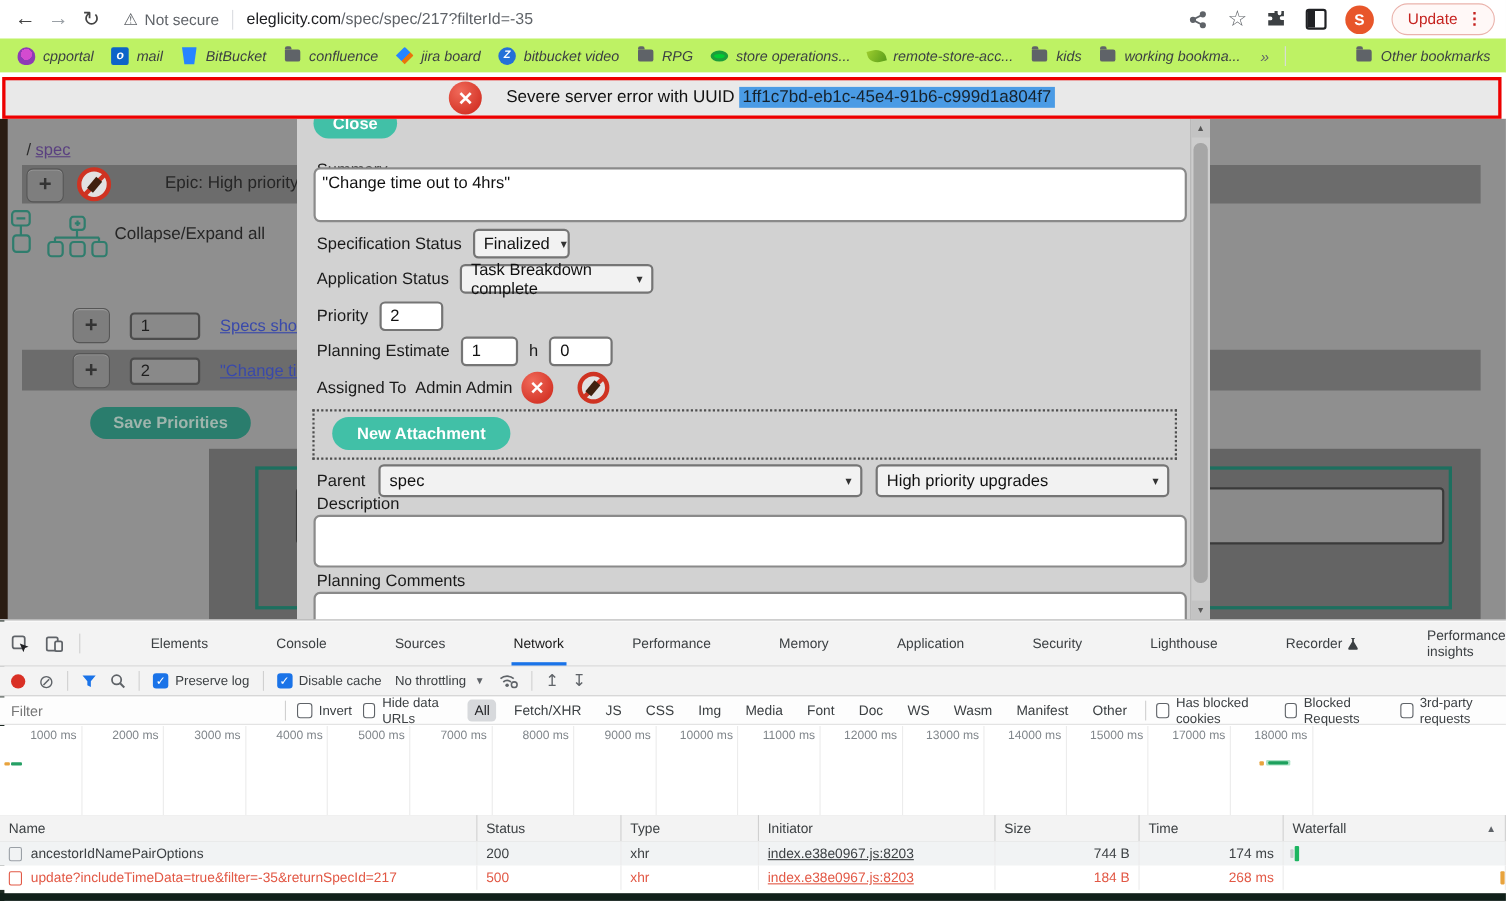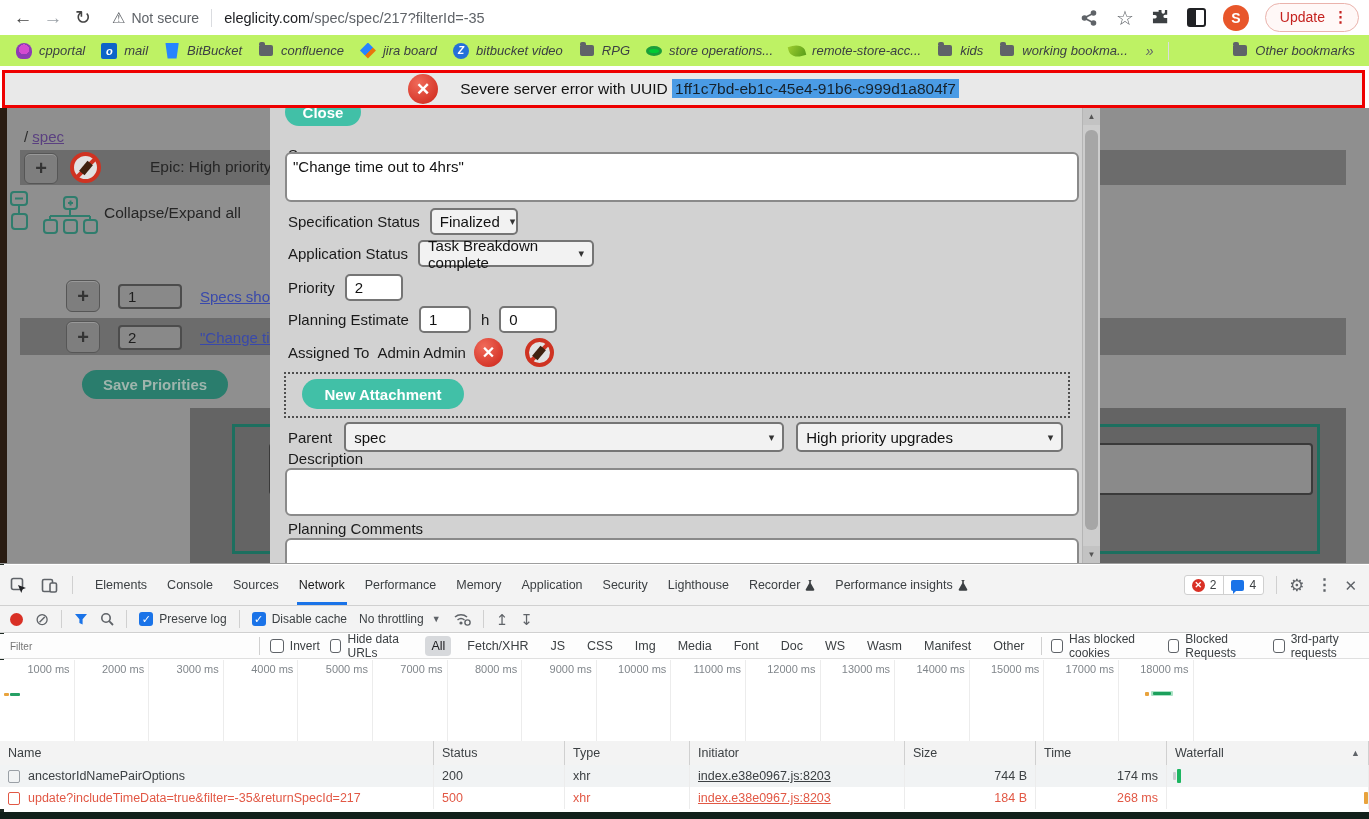--- a/index.html
+++ b/index.html
@@ -89,21 +89,21 @@
   .dashed{position:absolute;left:14px;top:278px;width:782px;height:42px;border:2px dotted #4f4f4f;}
   .attach-btn{position:absolute;left:16px;top:5px;width:162px;height:30px;}
   .m-scroll{position:absolute;right:0;top:14px;width:17px;height:455px;background:#cdcdcd;border-left:1px solid #b5b5b5;}
   .m-scroll .sbtn{position:absolute;left:0;width:17px;height:17px;background:#c3c3c3;color:#555;font-size:8px;
                   display:flex;align-items:center;justify-content:center;}
   .m-scroll .sthumb{position:absolute;left:2px;top:22px;width:13px;height:400px;background:#a6a6a6;border-radius:6px;}
   
   .devtools{position:absolute;left:0;top:563px;width:1369px;height:256px;background:#fff;border-top:1px solid #9e9e9e;
             font-size:12px;color:#3c4043;}
   .dt-tabs{position:absolute;left:0;top:1px;width:1369px;height:40px;background:#f3f3f3;border-bottom:1px solid #d0d0d0;
-           display:flex;align-items:center;}
+           display:flex;align-items:center;gap:42px;}
   .dt-tab{padding:0 10px;height:40px;display:flex;align-items:center;gap:5px;font-size:12.5px;color:#3c4043;cursor:pointer;position:relative;}
   .dt-tab.active{color:#1a1a1a;}
   .dt-tab.active::after{content:"";position:absolute;left:8px;right:8px;bottom:0;height:3px;background:#1a73e8;}
   .dt-tabs .lefticons{display:flex;align-items:center;gap:14px;padding:0 12px 0 10px;}
   .vdiv{width:1px;height:18px;background:#d0d0d0;}
   .dt-tabs-right{margin-left:auto;display:flex;align-items:center;gap:12px;padding-right:12px;}
   .badgebox{display:flex;align-items:center;border:1px solid #d0d0d0;border-radius:3px;background:#fff;}
   .badge{display:flex;align-items:center;gap:5px;padding:2px 7px;font-size:12px;}
   .badge + .badge{border-left:1px solid #d0d0d0;}
   .errdot{width:13px;height:13px;border-radius:50%;background:#d93025;color:#fff;font-size:9px;display:flex;align-items:center;justify-content:center;font-weight:bold;}
@@ -113,21 +113,21 @@
               display:flex;align-items:center;gap:12px;padding-left:10px;box-sizing:border-box;}
   .recdot{width:13px;height:13px;border-radius:50%;background:#d93025;}
   .gicon{color:#5f6368;font-size:15px;line-height:1;}
   .cb{display:flex;align-items:center;gap:6px;}
   .cb .box{width:14px;height:14px;border-radius:3px;background:#1a73e8;color:#fff;font-size:11px;display:flex;align-items:center;justify-content:center;}
   .cb .box.un{background:#fff;border:1.5px solid #5f6368;width:12px;height:12px;color:transparent;}
   .throttle{display:flex;align-items:center;gap:8px;color:#3c4043;}
   .throttle .chev{font-size:9px;color:#5f6368;}
   .dt-filterrow{position:absolute;left:0;top:70px;width:1369px;height:25px;background:#fdfdfd;border-bottom:1px solid #e0e0e0;
                 display:flex;align-items:center;gap:10px;padding-left:8px;box-sizing:border-box;}
-  .filter-input{border:none;outline:none;font-size:10px;width:290px;color:#202124;font-family:"Liberation Sans",sans-serif;background:transparent;}
+  .filter-input{border:none;outline:none;font-size:13px;width:290px;color:#202124;font-family:"Liberation Sans",sans-serif;background:transparent;}
   .chip{padding:3px 6px;border-radius:4px;color:#3c4043;font-size:12.5px;cursor:pointer;white-space:nowrap;}
   .chip.on{background:#d7d9dc;color:#202124;}
   .dt-overview{position:absolute;left:0;top:96px;width:1369px;height:81px;background:#fff;border-bottom:1px solid #d0d0d0;overflow:hidden;}
   .ruler{display:flex;height:81px;}
   .rtick{width:74.6px;flex:0 0 74.6px;border-right:1px solid #ececec;box-sizing:border-box;
          font-size:11px;color:#80868b;text-align:right;padding:3px 4px 0 0;}
   .mark{position:absolute;border-radius:1px;}
   .ngrid{display:grid;grid-template-columns:434px 131px 125px 215px 131px 131px 202px;}
   .dt-thead{position:absolute;left:0;top:177px;width:1369px;height:24px;background:#f3f3f3;border-bottom:1px solid #d0d0d0;}
   .hcell{display:flex;align-items:center;padding:0 8px;border-right:1px solid #d0d0d0;font-size:12.5px;color:#3c4043;box-sizing:border-box;}

